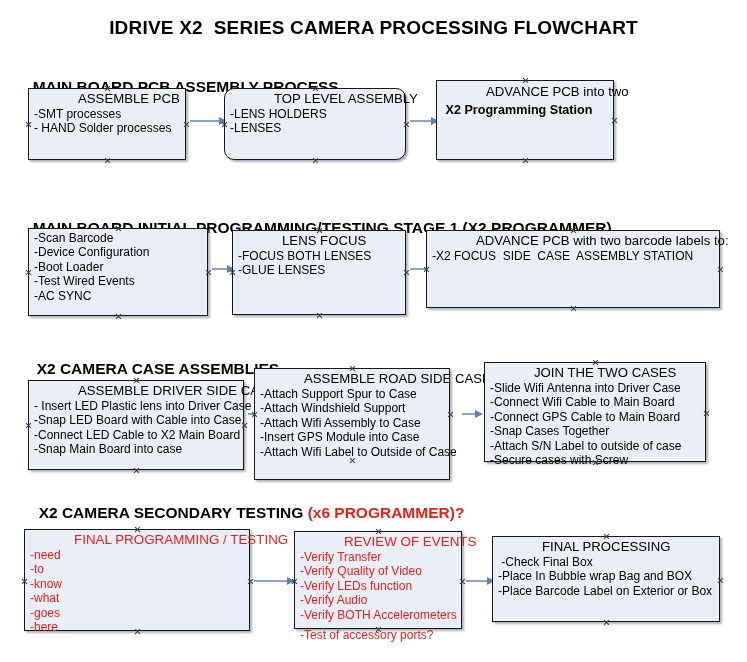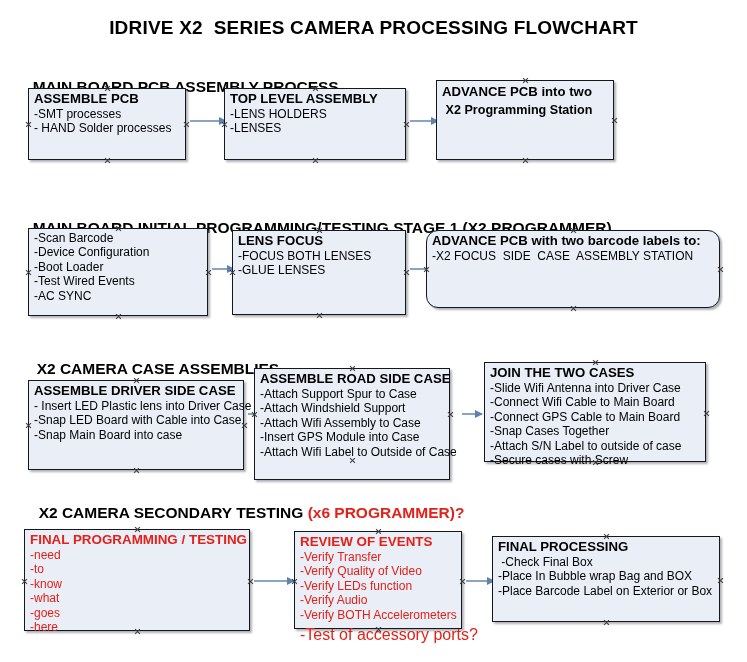--- a/index.html
+++ b/index.html
@@ -45,24 +45,25 @@
     position: absolute;
     box-sizing: border-box;
     background: #e9eef7;
     border: 1.4px solid #15171a;
     box-shadow: 2px 2px 2px rgba(110,115,125,0.55);
     padding: 2px 4px 2px 5px;
     overflow: visible;
   }
   .node .node-title {
     font-size: 13.2px;
-    font-weight: bold;
+    font-weight: normal;
     line-height: 15px;
     white-space: pre;
     margin-bottom: 1px;
+    margin-left: 44px;
   }
   .node .node-line {
     font-size: 12px;
     line-height: 14.4px;
     white-space: pre;
   }
   
   .node.bold-body .node-line {
     font-weight: bold;
     font-size: 12.6px;
@@ -75,21 +76,21 @@
   .node.red .node-title,
   .node.red .node-line {
     color: #e32119;
   }
   .node.red .node-title { font-size: 13.4px; }
 
   
   .node .overflow-line {
     position: absolute;
     left: 5px;
-    font-size: 16px;
+    font-size: 12px;
     line-height: 14.4px;
     white-space: pre;
     color: #e32119;
   }
 
   
   .handle {
     position: absolute;
     width: 7px;
     height: 7px;
@@ -139,21 +140,21 @@
   <div class="node-line">-SMT processes</div>
   <div class="node-line">- HAND Solder processes</div>
   <span class="handle" style="left:75px; top:-4px;"></span>
   <span class="handle" style="left:75px; top:68px;"></span>
   <span class="handle" style="left:-4px; top:32px;"></span>
   <span class="handle" style="left:154px; top:32px;"></span>
 </div>
 
 <div class="arrow" style="left:190px; top:120px; width:36px;"></div>
 
-<div class="node" style="left:224px; top:88px; width:182px; height:72px;">
+<div class="node" style="left:224px; top:88px; width:182px; height:72px;border-radius:10px;">
   <div class="node-title">TOP LEVEL ASSEMBLY</div>
   <div class="node-line">-LENS HOLDERS</div>
   <div class="node-line">-LENSES</div>
   <span class="handle" style="left:87px; top:-4px;"></span>
   <span class="handle" style="left:87px; top:68px;"></span>
   <span class="handle" style="left:-4px; top:32px;"></span>
   <span class="handle" style="left:178px; top:32px;"></span>
 </div>
 
 <div class="arrow" style="left:410px; top:120px; width:28px;"></div>
@@ -190,37 +191,38 @@
   <div class="node-line">-FOCUS BOTH LENSES</div>
   <div class="node-line">-GLUE LENSES</div>
   <span class="handle" style="left:83px; top:-4px;"></span>
   <span class="handle" style="left:83px; top:81px;"></span>
   <span class="handle" style="left:-4px; top:38px;"></span>
   <span class="handle" style="left:170px; top:38px;"></span>
 </div>
 
 <div class="arrow" style="left:410px; top:268px; width:24px;"></div>
 
-<div class="node" style="left:426px; top:230px; width:294px; height:78px;border-radius:12px;">
+<div class="node" style="left:426px; top:230px; width:294px; height:78px;">
   <div class="node-title">ADVANCE PCB with two barcode labels to:</div>
   <div class="node-line">-X2 FOCUS  SIDE  CASE  ASSEMBLY STATION</div>
   <span class="handle" style="left:143px; top:-4px;"></span>
   <span class="handle" style="left:143px; top:74px;"></span>
   <span class="handle" style="left:-4px; top:35px;"></span>
   <span class="handle" style="left:290px; top:35px;"></span>
 </div>
 
 <div class="section-heading" style="left:28px; top:342px;">
   <span>X2 CAMERA CASE ASSEMBLIES</span>
 </div>
 
 <div class="node" style="left:28px; top:380px; width:216px; height:90px;">
   <div class="node-title">ASSEMBLE DRIVER SIDE CASE</div>
   <div class="node-line">- Insert LED Plastic lens into Driver Case</div>
   <div class="node-line">-Snap LED Board with Cable into Case</div>
+  <div class="node-line">-Connect LED Cable to X2 Main Board</div>
   <div class="node-line">-Snap Main Board into case</div>
   <span class="handle" style="left:104px; top:-4px;"></span>
   <span class="handle" style="left:104px; top:86px;"></span>
   <span class="handle" style="left:-4px; top:41px;"></span>
   <span class="handle" style="left:212px; top:41px;"></span>
 </div>
 
 <div class="arrow" style="left:248px; top:413px; width:18px;"></div>
 
 <div class="node" style="left:254px; top:368px; width:196px; height:112px;">

